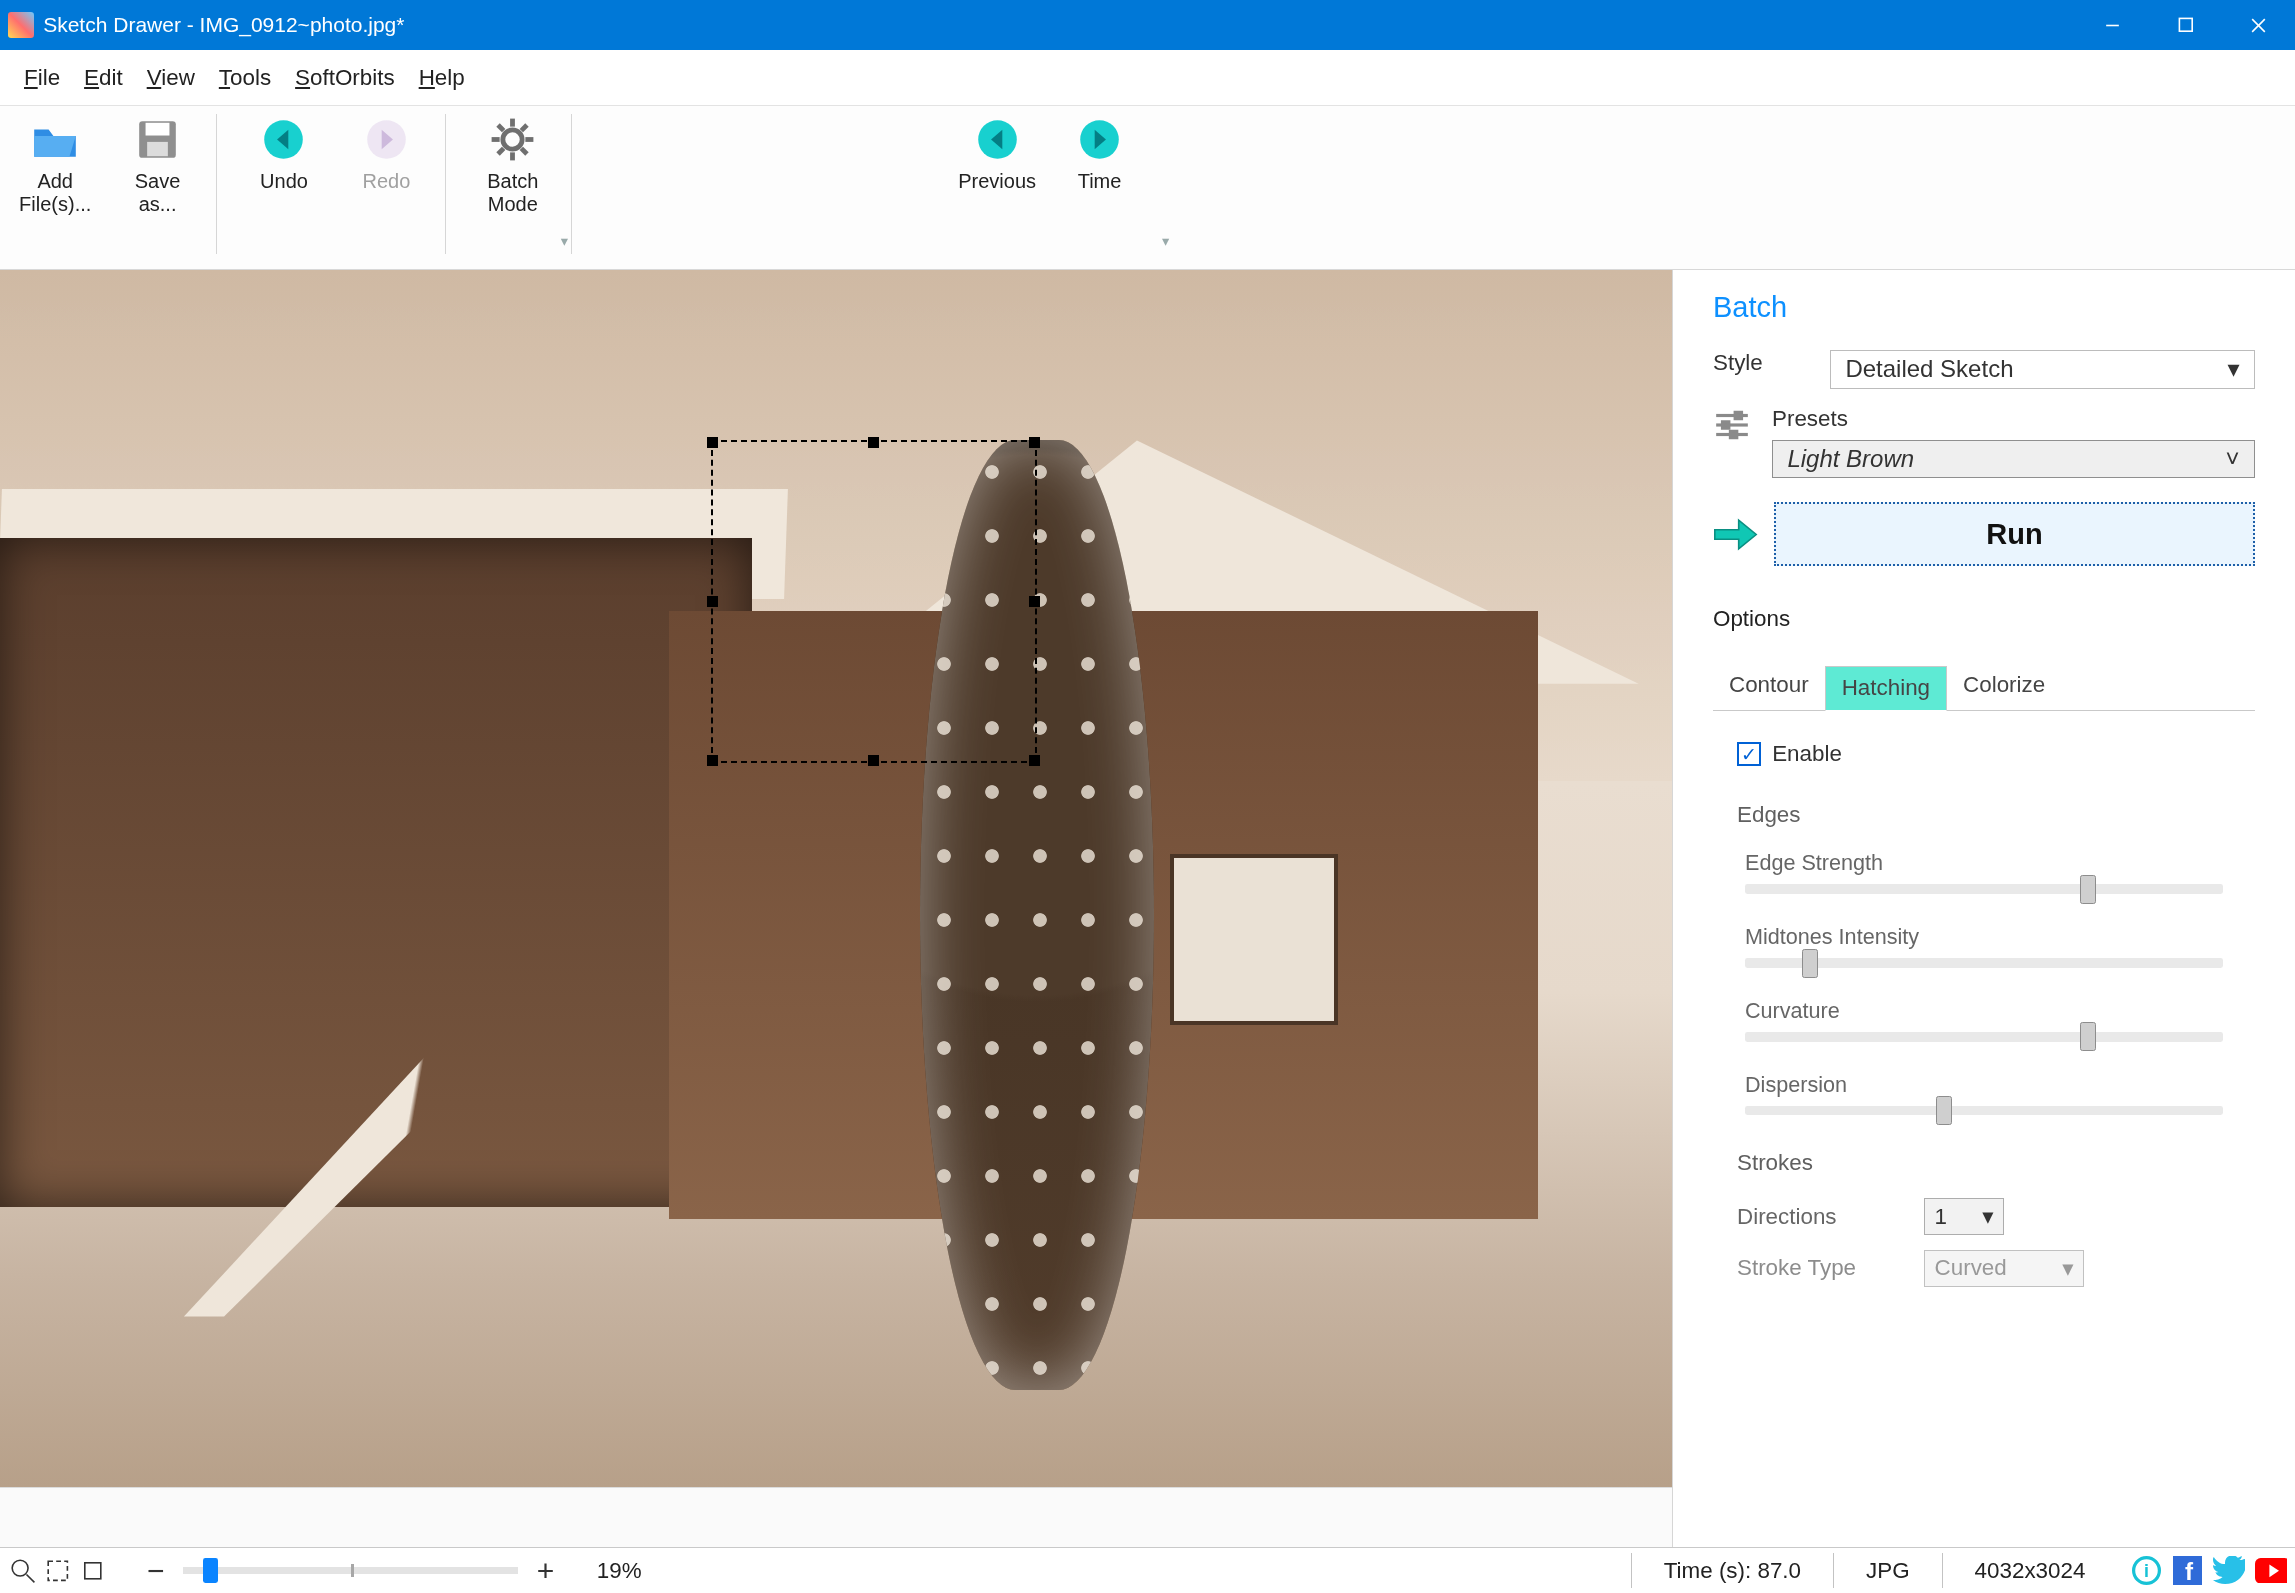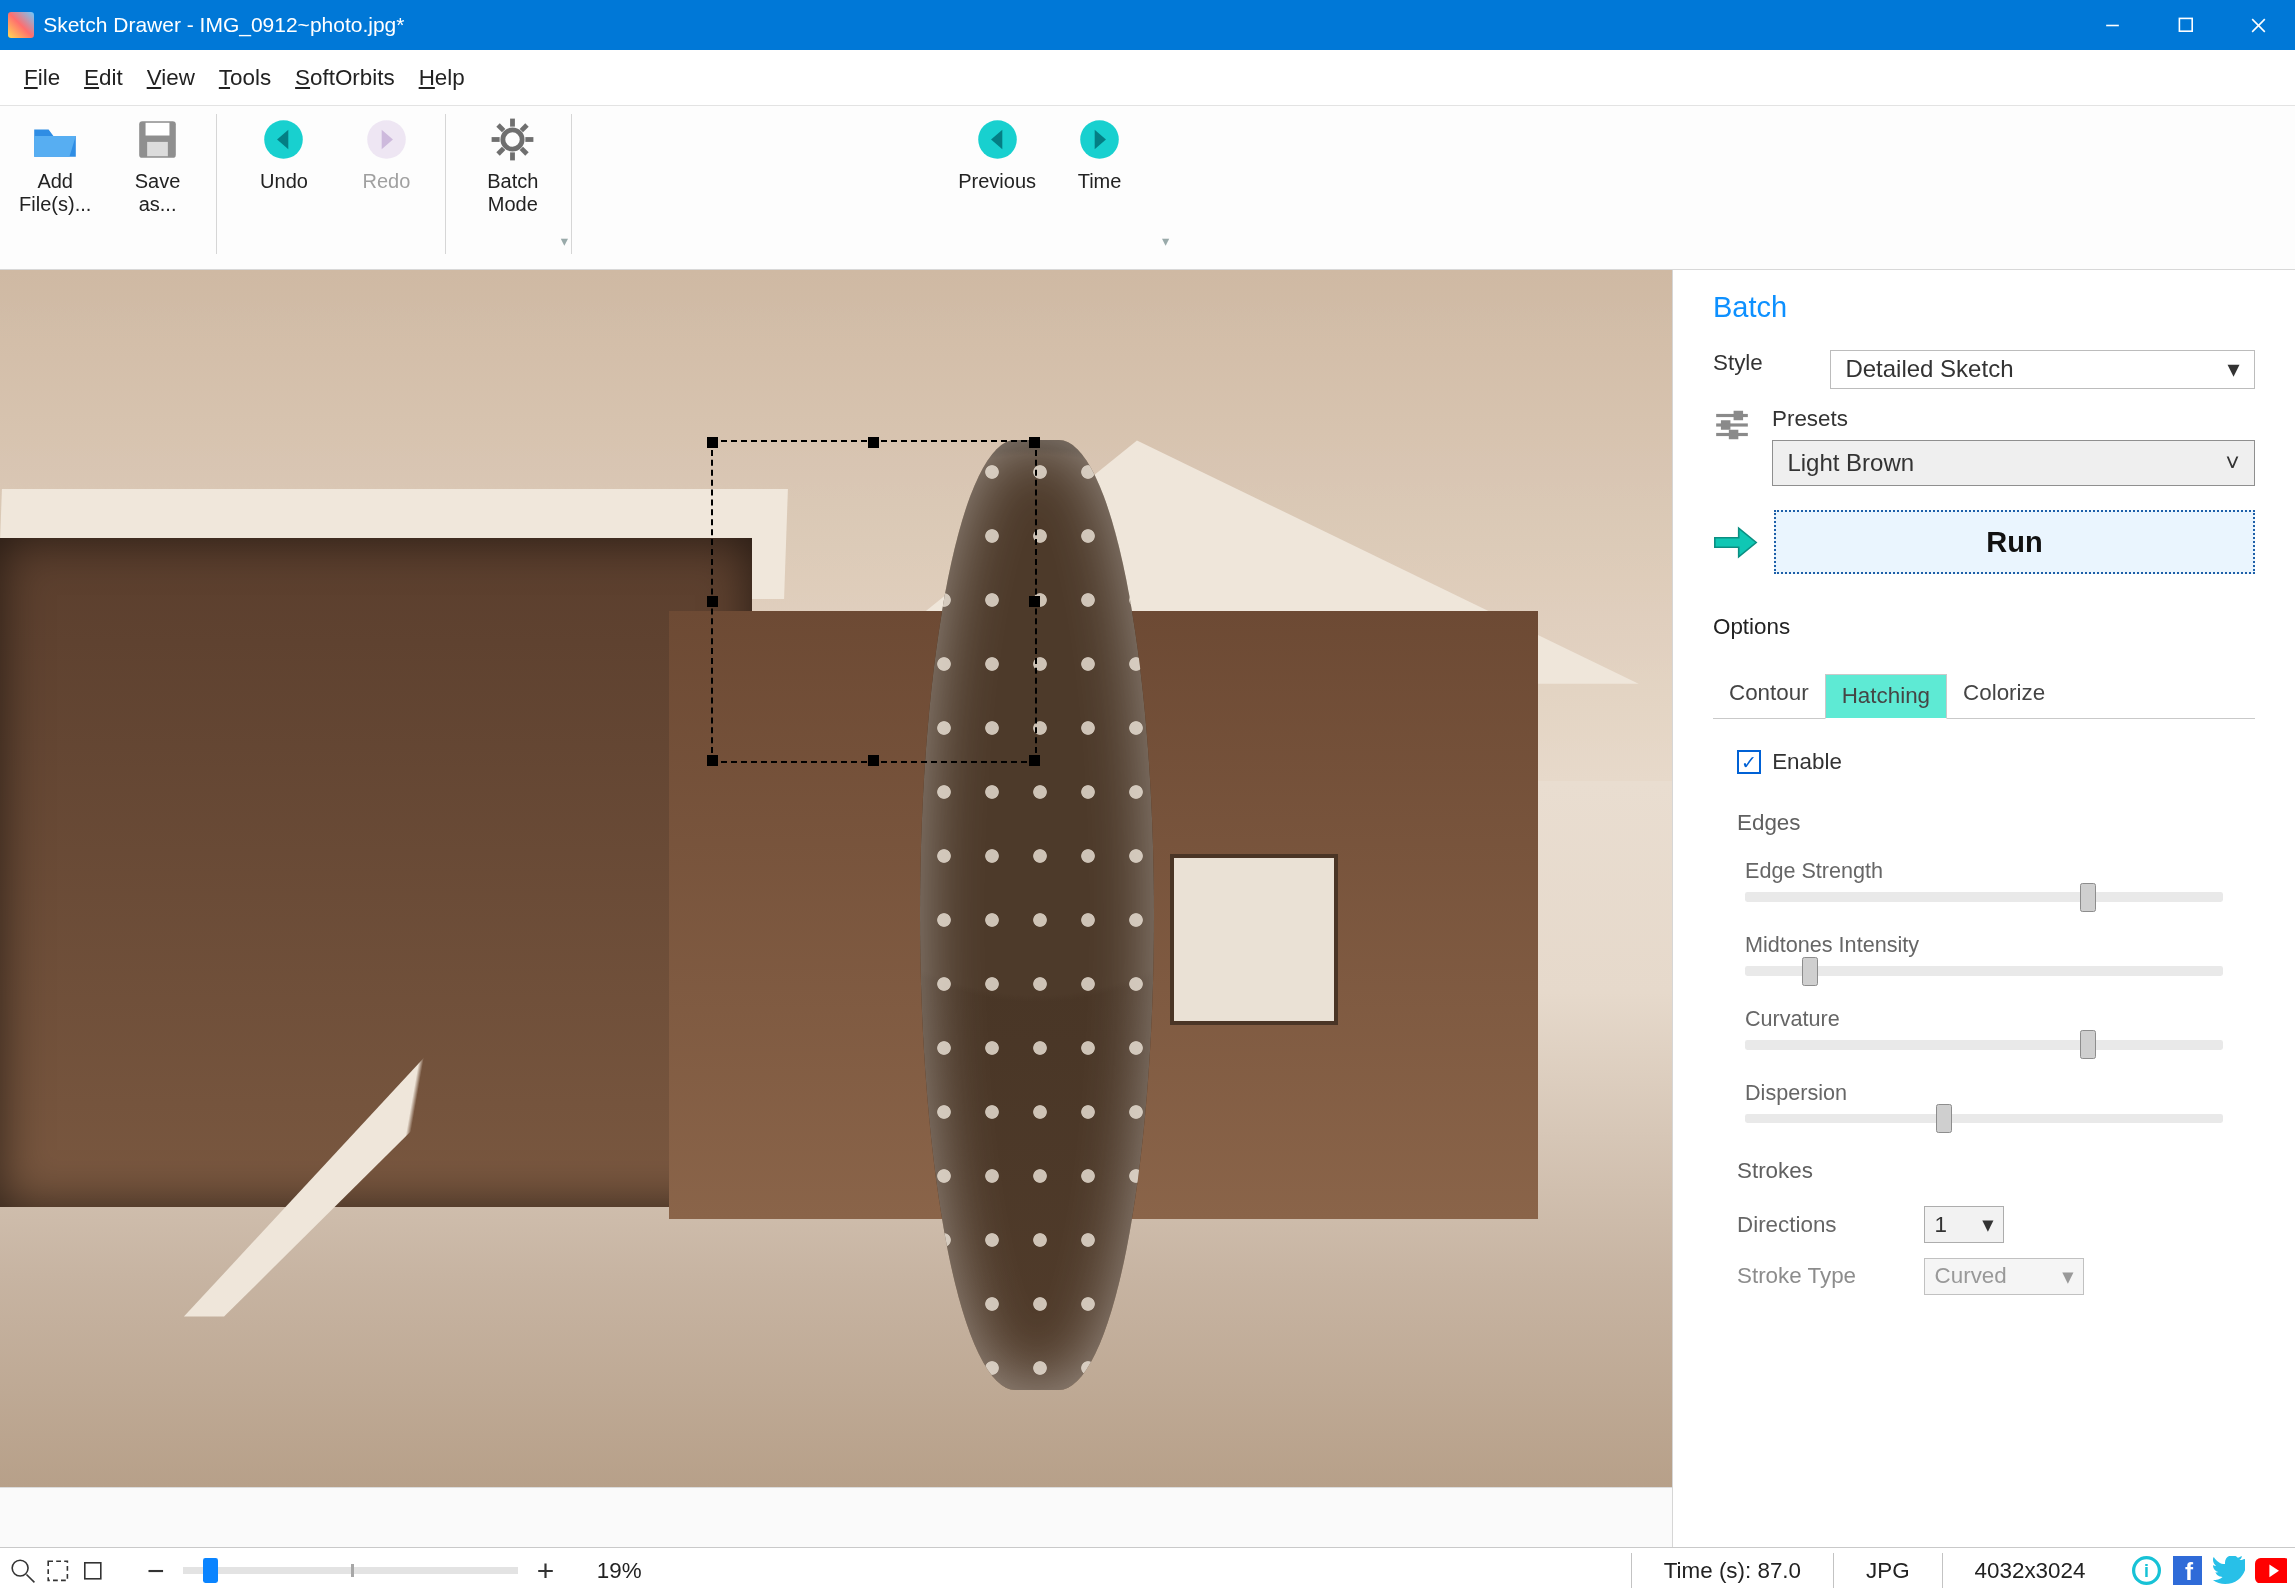--- a/index.html
+++ b/index.html
@@ -49,21 +49,21 @@
 
   .side-panel { width:623px; border-left:0.8px solid #d6d6d6; display:flex; flex-direction:column; padding:21px 40px 0 40px; background:#fff; font-size:22.4px; color:#333; overflow:hidden;}
   .sketch-heading { color:#0d90ff; font-size:29px; font-weight:500; margin-bottom:25.6px; }
   .form-row { display:flex; align-items:flex-start; gap:21px; margin-bottom:17.6px; }
   .form-label { width:96px; font-size:22.4px; color:#333; }
   .style-select { flex:1; height:39px; border:0.8px solid #bcbcbc; display:flex; align-items:center; justify-content:space-between; padding:0 14.4px; font-size:24px; background:#fff;}
   .presets-block { display:flex; align-items:flex-start; gap:21px; margin-bottom:24px;}
   .sliders-icon { width:38px; height:38px; }
   .presets-right { flex:1; display:flex; flex-direction:column; gap:8px; }
   .presets-label { font-size:22.4px; }
-  .presets-select { height:46px; border:0.8px solid #8f8f8f; background:#efefef; display:flex; align-items:center; justify-content:space-between; padding:0 14.4px; font-size:24px;}
+  .presets-select { height:38px; border:0.8px solid #8f8f8f; background:#efefef; display:flex; align-items:center; justify-content:space-between; padding:0 14.4px; font-size:24px;font-style:italic;}
   .run-row { display:flex; align-items:center; gap:16px; margin-bottom:40px;}
   .run-arrow { width:45px; height:35px; }
   .run-button { flex:1; height:64px; border:2.4px dotted #1d5fa8; background:#eaf5fe; display:flex; align-items:center; justify-content:center; font-size:29px; font-weight:600; color:#111;}
   .options-heading { font-size:22.4px; color:#222; margin-bottom:32px;}
   .tabs-row { display:flex; gap:0; border-bottom:1.6px solid #c9c9c9; margin-bottom:22.4px;}
   .tab { padding:8px 16px 9.6px; font-size:22.4px; color:#454545; position:relative; }
   .tab.active { border:1.6px solid #c9c9c9; border-bottom:1.6px solid #fff; top:1.6px; background:#5eead4;}
   .enable-row { display:flex; align-items:center; gap:11.2px; margin:8px 0 27px 24px; font-size:22.4px;}
   .checkbox { width:24px; height:24px; border:2.4px solid #0061d5; display:flex; align-items:center; justify-content:center; color:#0061d5; font-size:19px;}
   .section-title { font-size:22.4px; color:#606060; margin:8px 0 19px 24px;}

